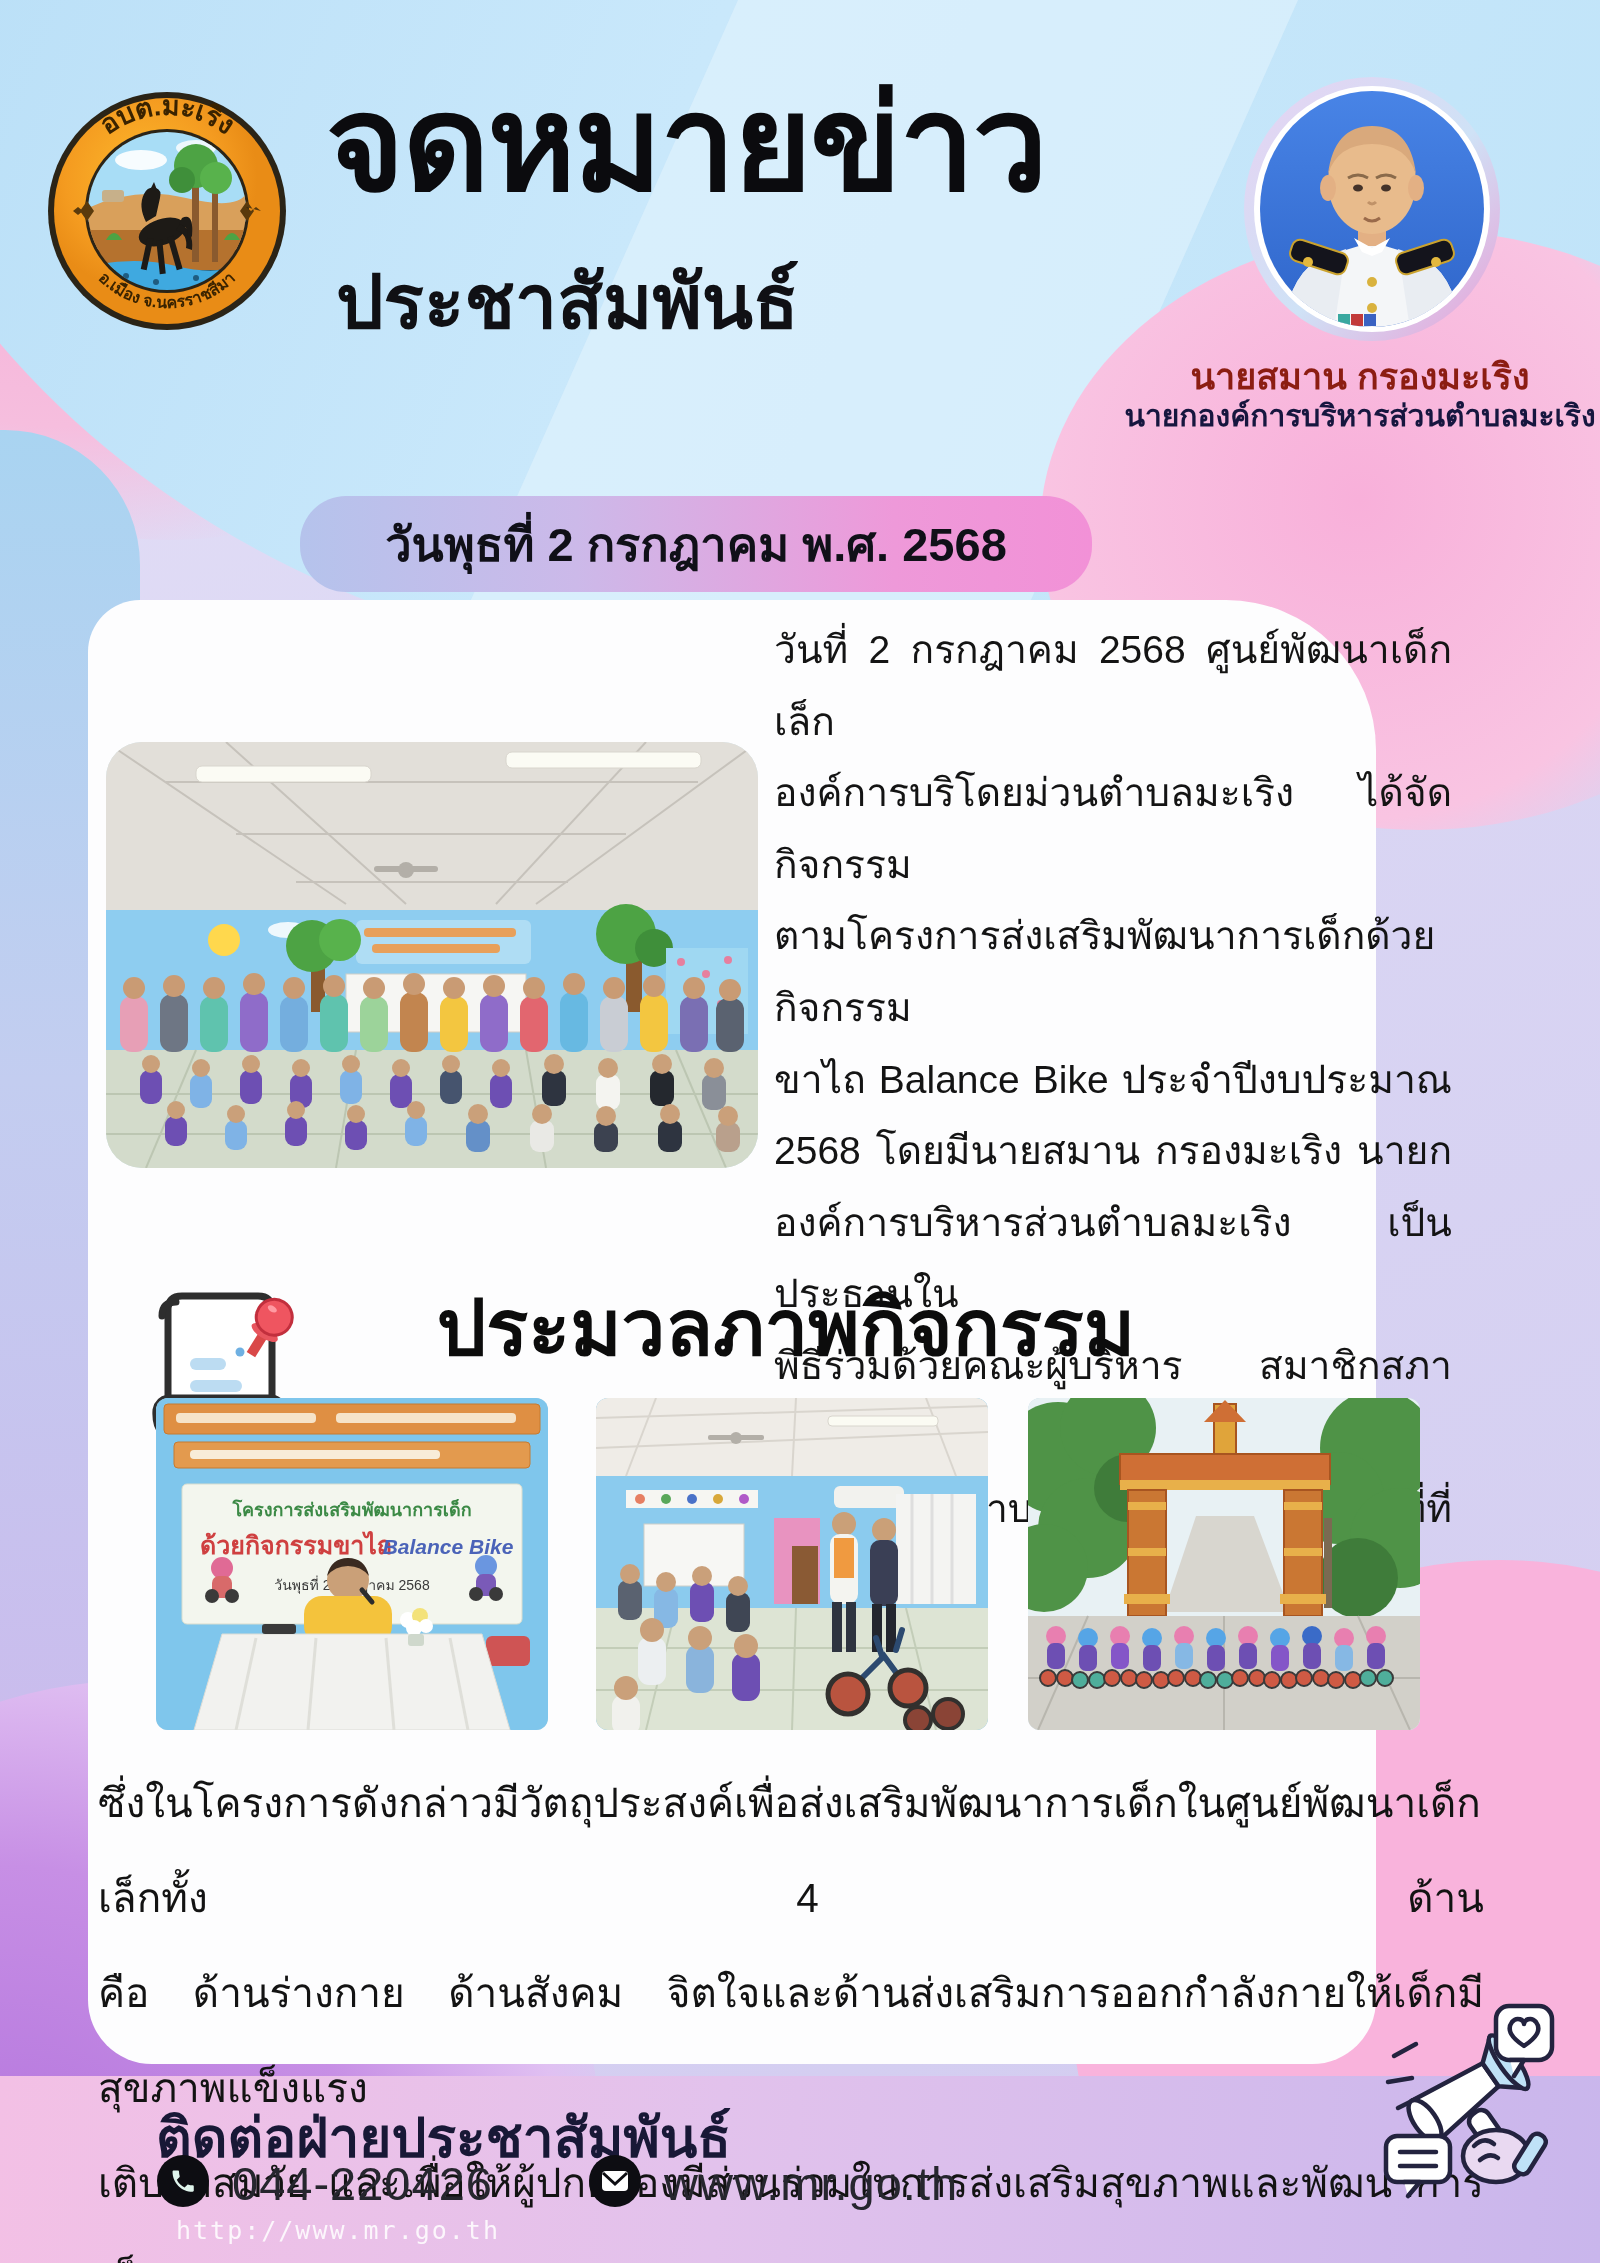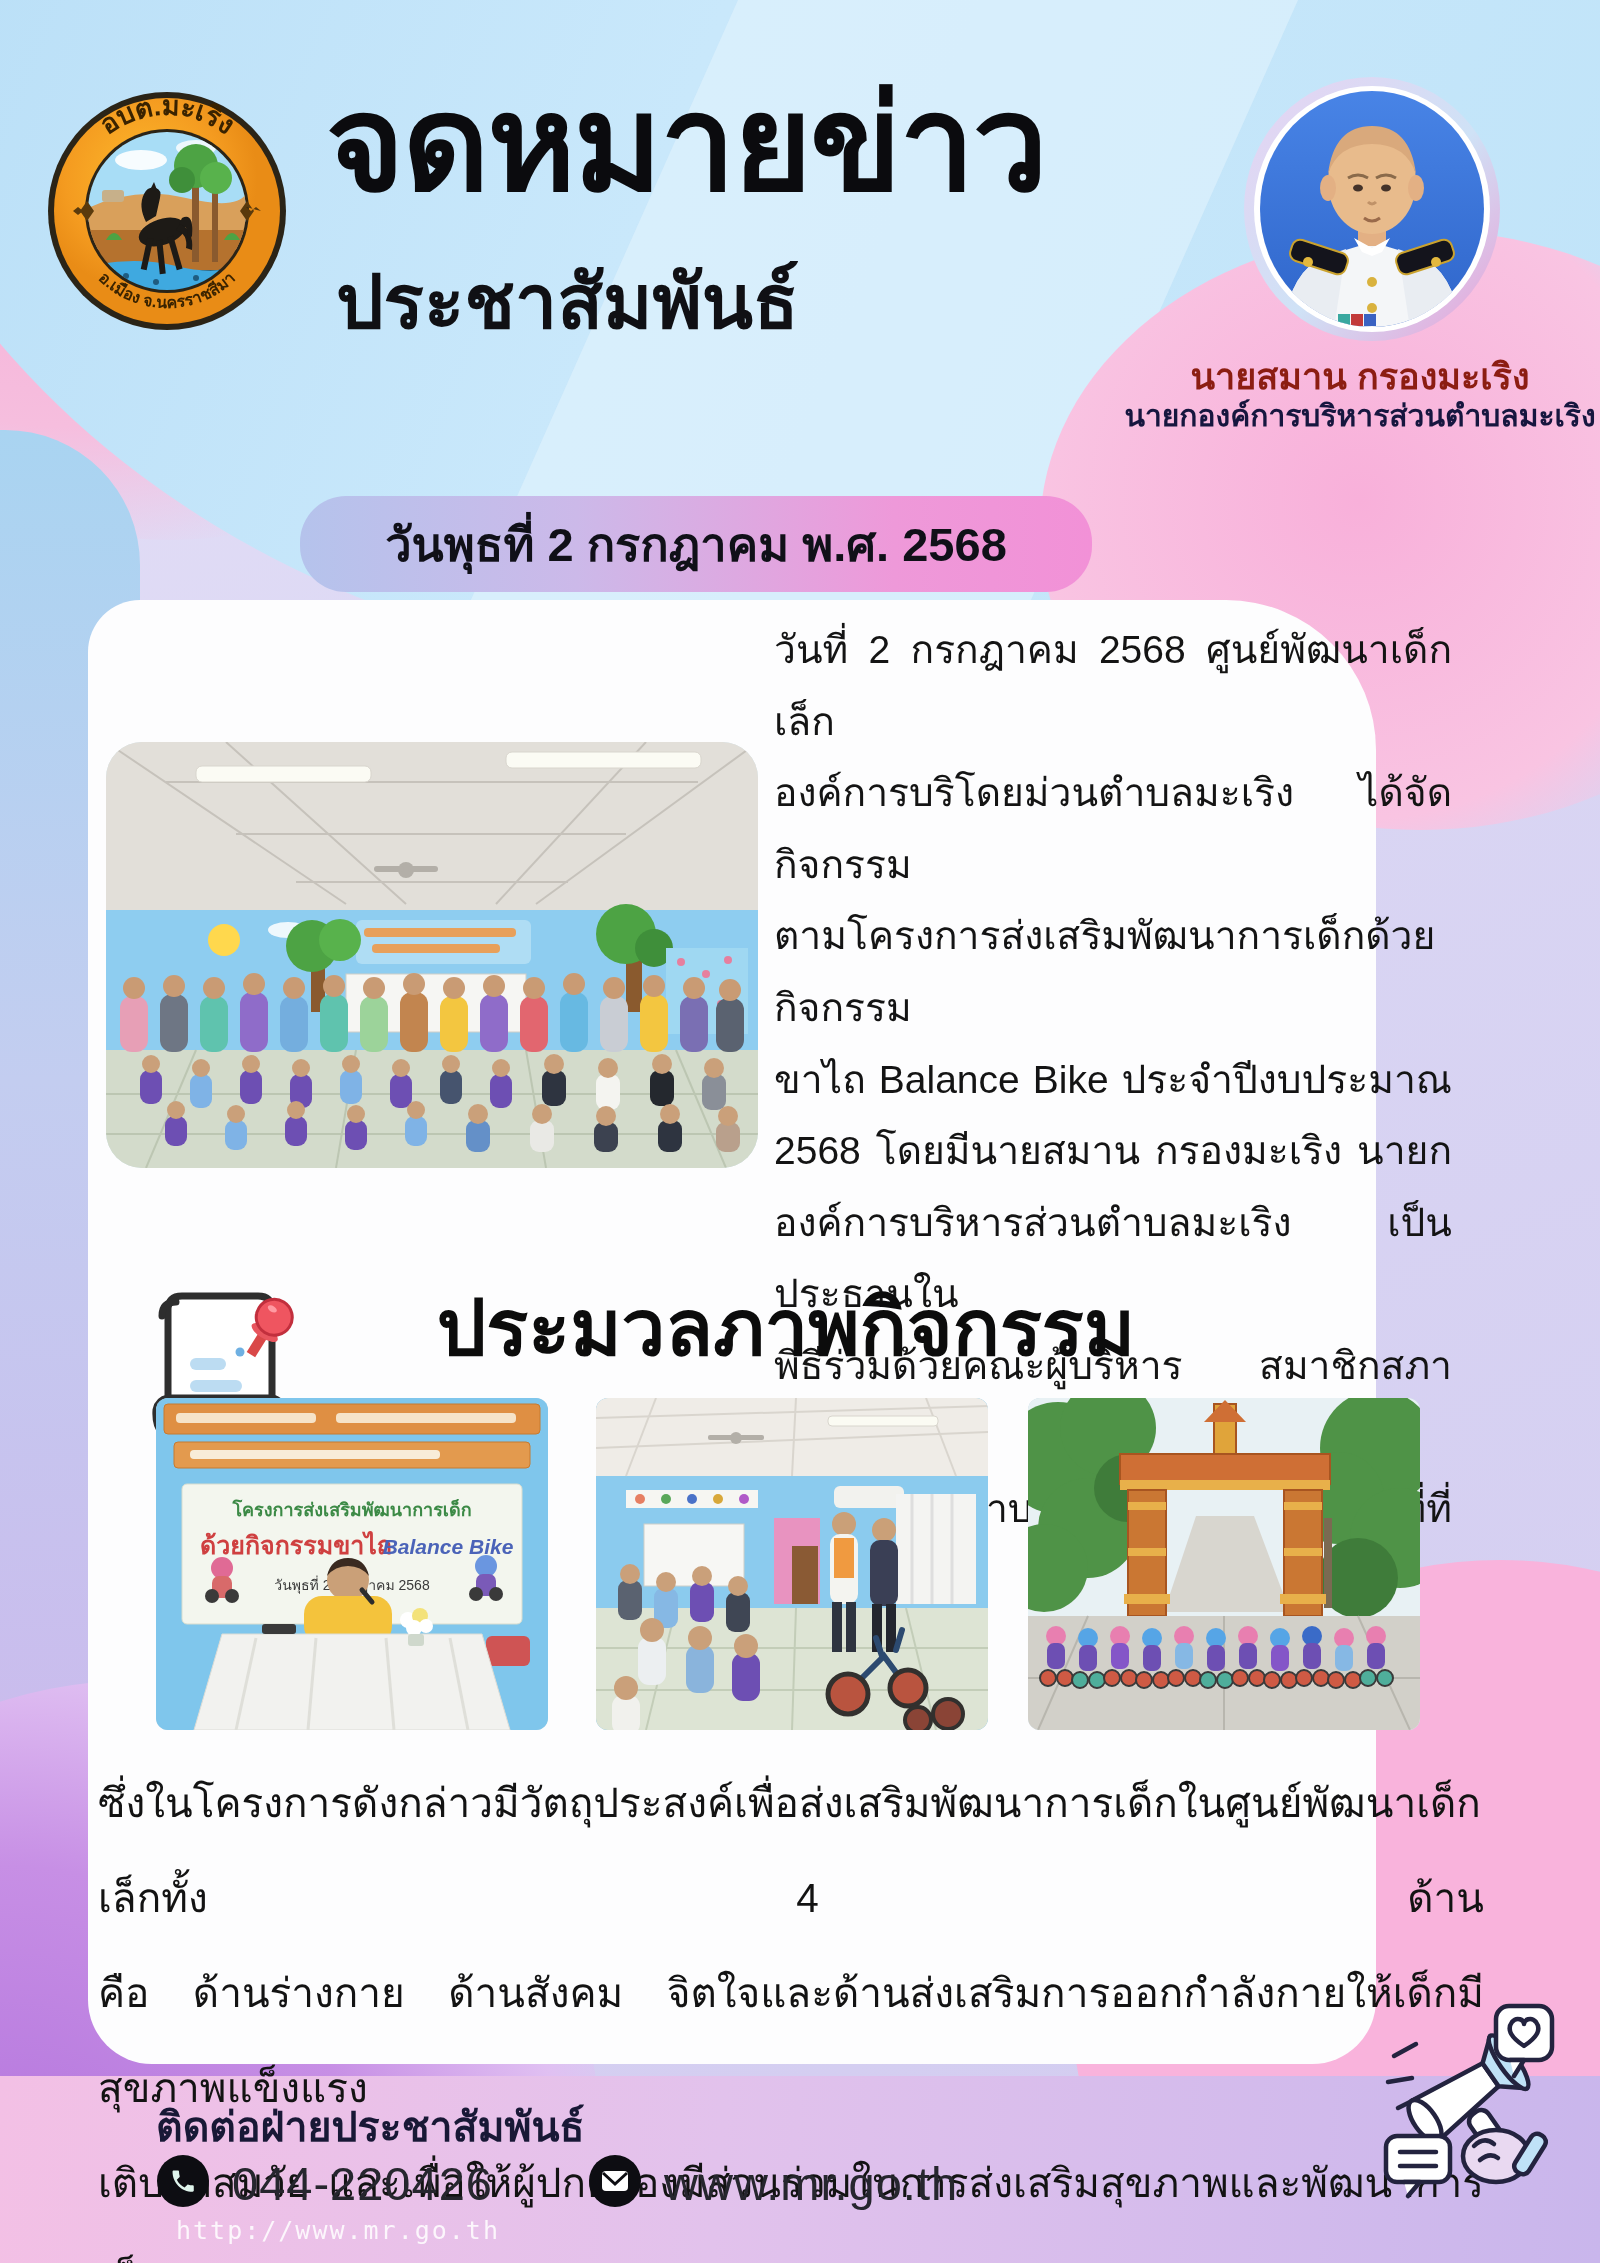--- a/index.html
+++ b/index.html
@@ -55,21 +55,21 @@
 
   .g-photo{top:798px;width:392px;height:332px;border-radius:12px;overflow:hidden;position:absolute;background:#bcd6e2;}
   .g1{left:68px;} .g2{left:508px;} .g3{left:940px;}
 
   .closing{left:10px;top:1156px;width:1386px;}
   .closing .line{line-height:95px;font-size:40.5px;color:#131313;font-weight:500;
     text-align:justify;text-align-last:justify;}
   .closing .line.last{text-align-last:left;}
 
   
-  .contact-header{left:156px;top:2094px;font-size:41px;font-weight:800;color:#181836;}
+  .contact-header{left:156px;top:2094px;font-size:55px;font-weight:800;color:#181836;}
   .contact-row{display:flex;align-items:center;gap:22px;}
   .row-phone{left:156px;top:2154px;}
   .row-web{left:556px;top:2154px;padding-left:32px;}
   .contact-row .val{font-size:47px;color:#26262e;font-weight:400;letter-spacing:1px;}
   .watermark{left:176px;top:2216px;font-family:"DejaVu Sans Mono","Liberation Mono",monospace;
     font-size:25px;color:rgba(255,255,255,0.85);letter-spacing:2px;}
   .megaphone{left:1378px;top:2000px;width:190px;height:200px;}
 </style>
 </head>
 <body>

